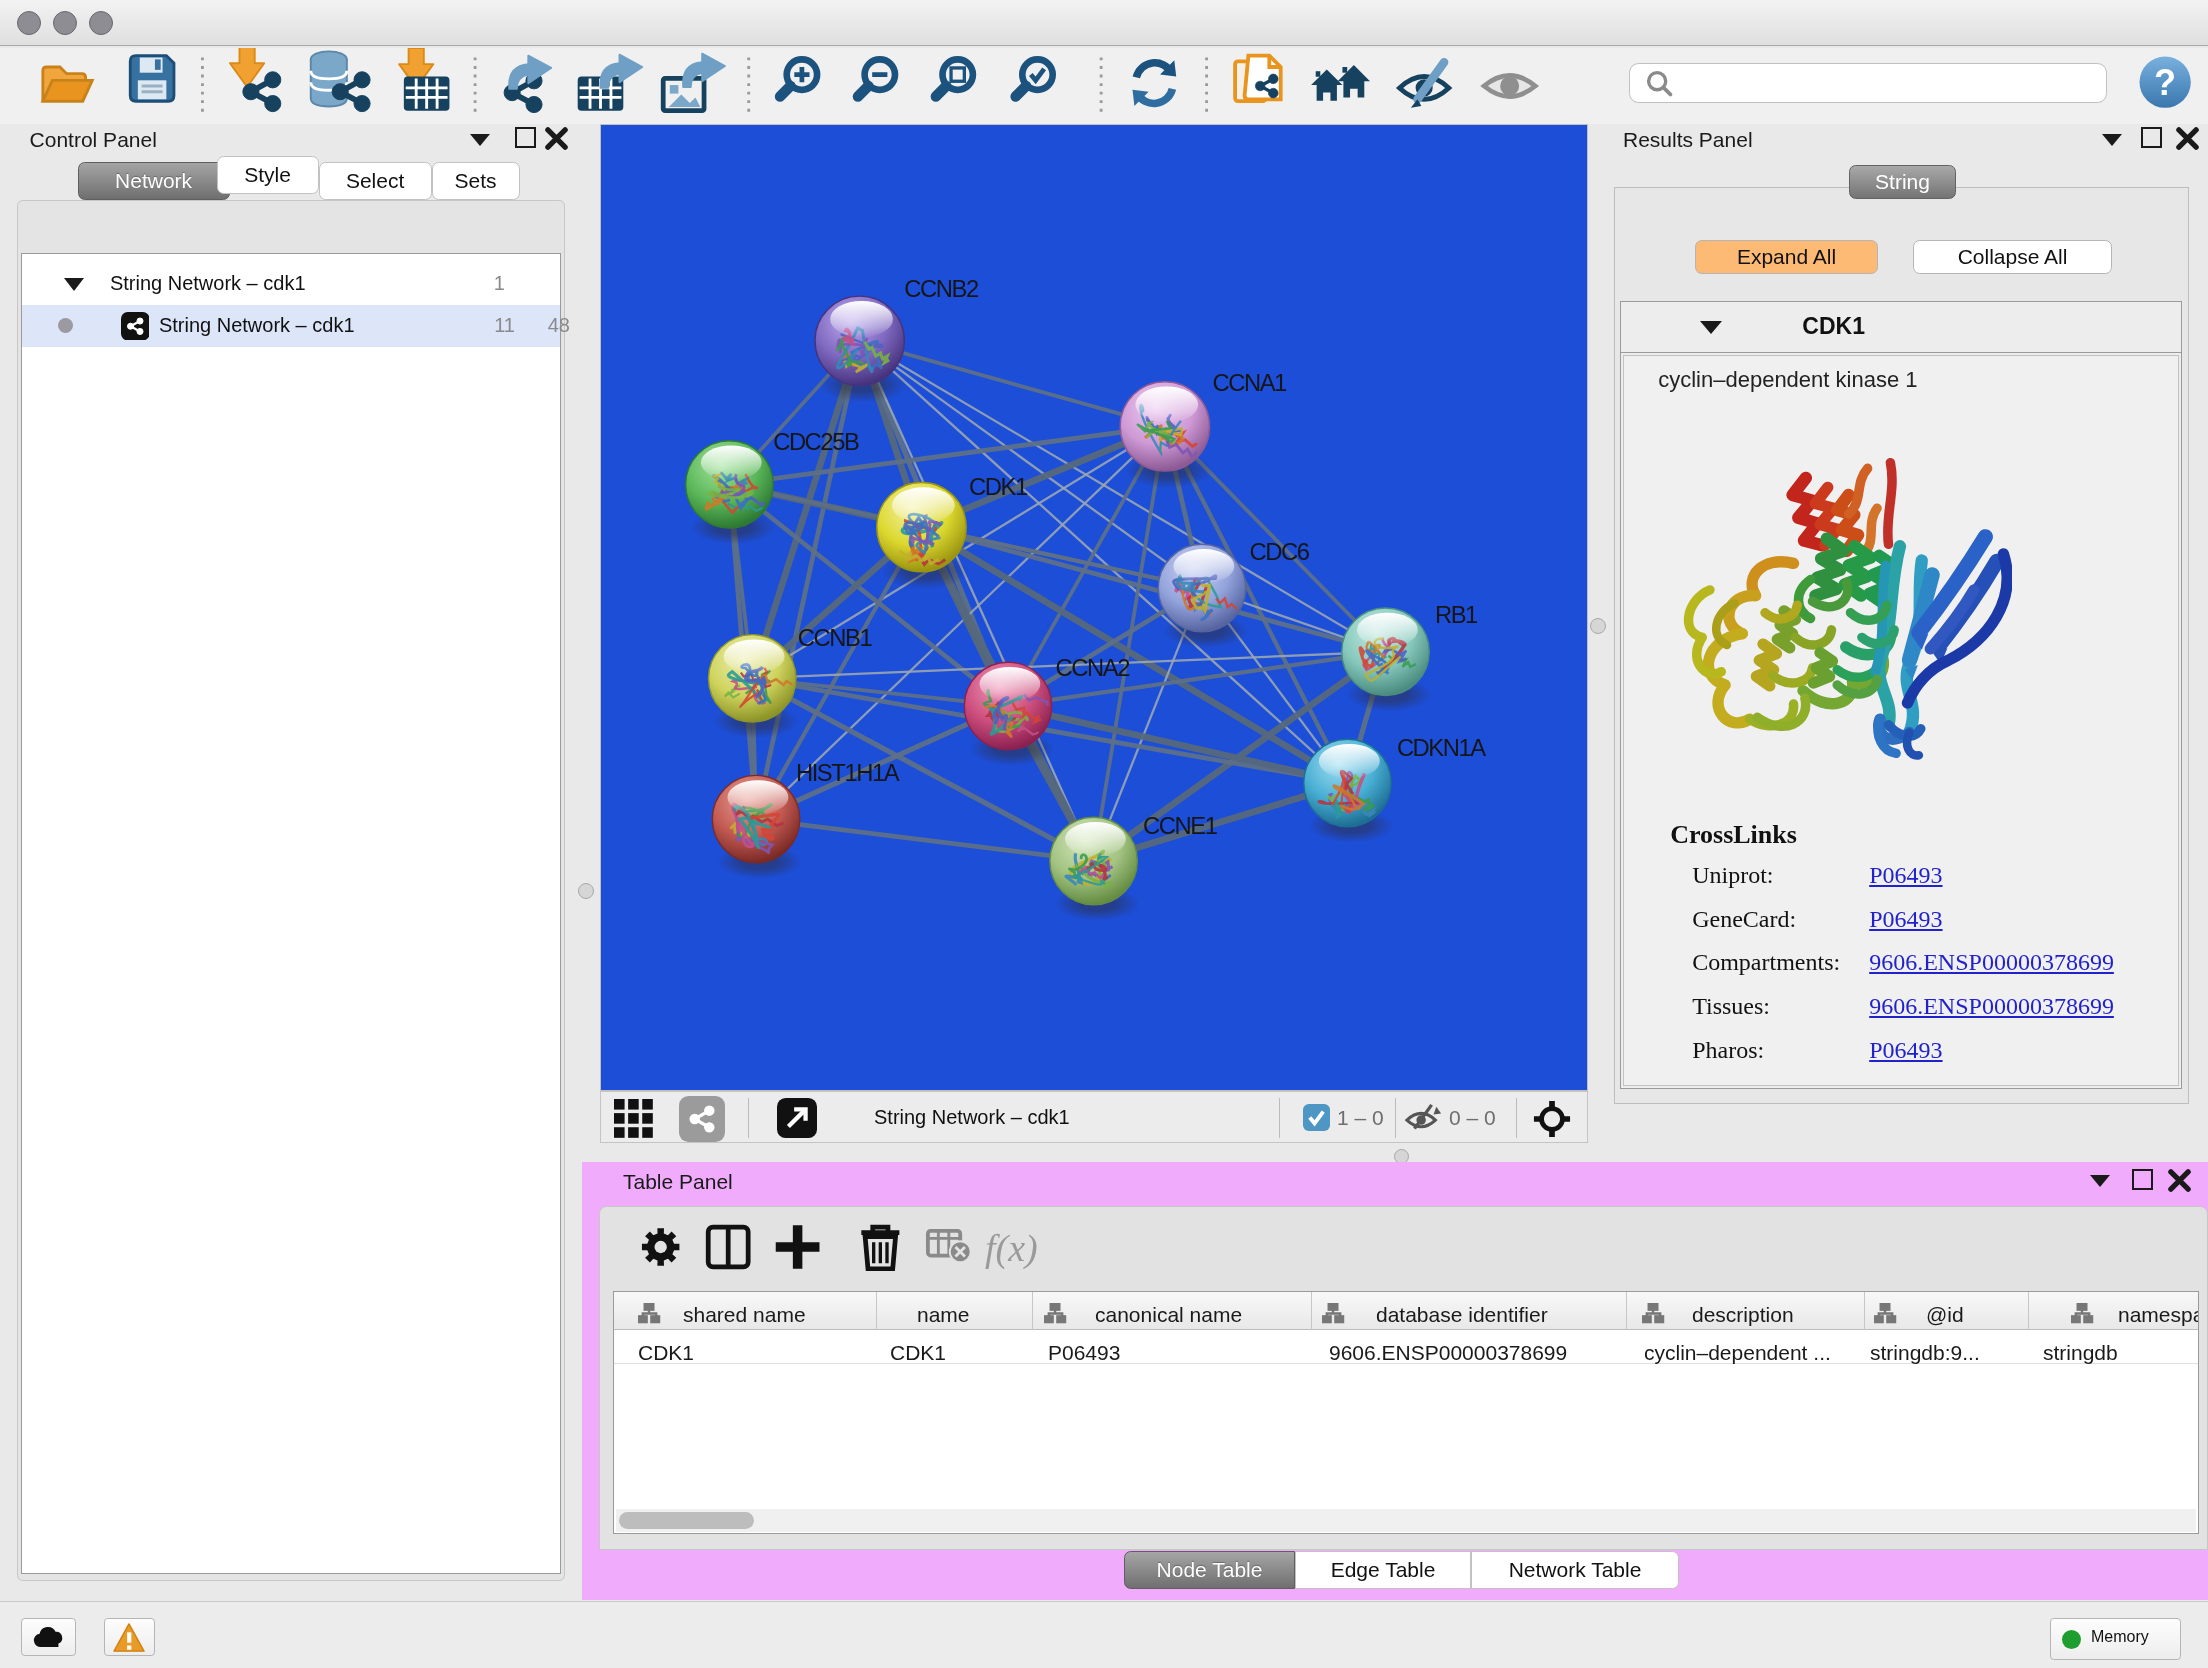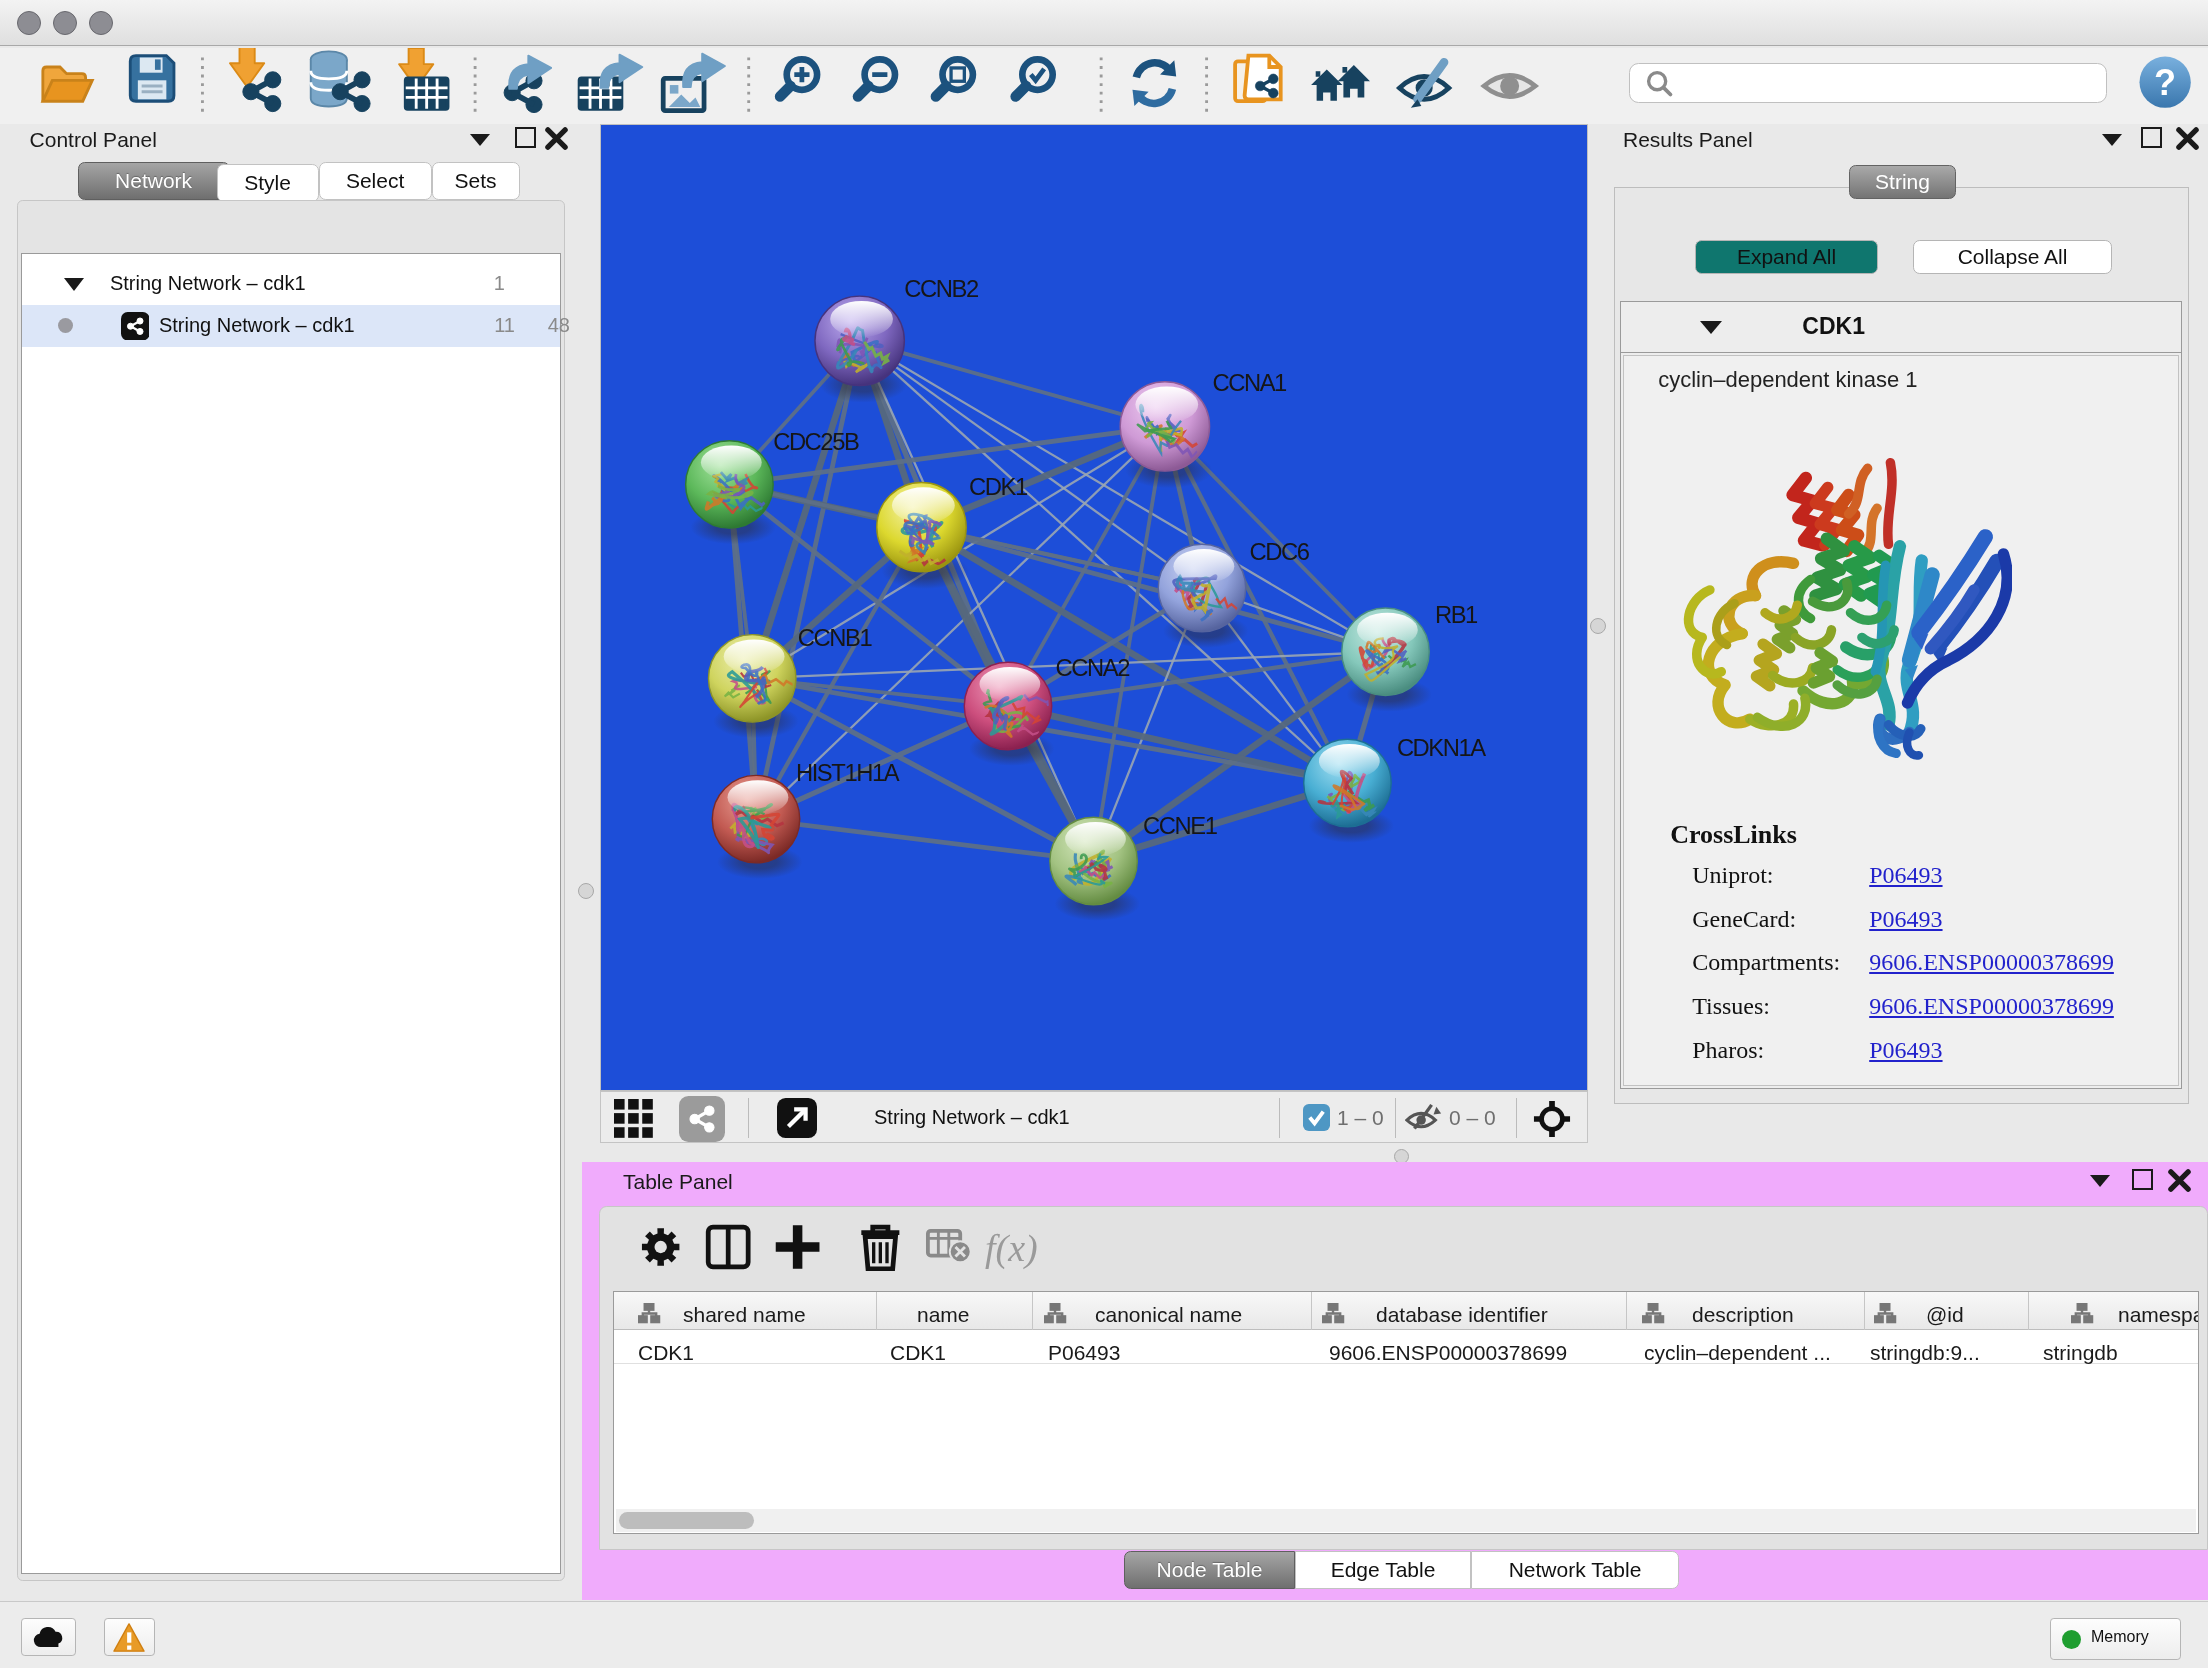--- a/index.html
+++ b/index.html
@@ -170,21 +170,21 @@
 
 <div class="abs" style="left:7.6px;top:124px;width:567px;height:1470px;background:#e9e9e9">
   <div class="abs phead" style="left:22px;top:3.8px">Control Panel</div>
   <div class="abs tri-d" style="left:462px;top:9.5px"></div>
   <div class="abs sqr" style="left:507px;top:2.9px"></div>
   <svg class="abs" style="left:537px;top:2.9px" width="23" height="23" viewBox="0 0 24 24">
         <path d="M3 3 L21 21 M21 3 L3 21" stroke="#1a1a1a" stroke-width="5.5" stroke-linecap="round"></path>
       </svg>
 
   <div class="tab active" style="left:70px;top:38px;width:152px">Network</div>
-  <div class="tab" style="left:209px;top:40px;width:102px">Style</div>
+  <div class="tab" style="left:209px;top:32px;width:102px">Style</div>
   <div class="tab" style="left:311px;top:38px;width:113px">Select</div>
   <div class="tab" style="left:424px;top:38px;width:88px">Sets</div>
 
   <div class="abs" style="left:9.5px;top:76px;width:548px;height:1381px;background:#e4e4e4;border:1px solid #c6c6c6;border-radius:5.7px"></div>
 
 
   <div class="abs" style="left:13.3px;top:129px;width:540px;height:1321px;background:#fff;border:1px solid #9a9a9a">
     <div class="abs" style="left:0;top:9.5px;width:538px;height:42px">
       <div class="abs" style="left:42px;top:14.3px;width:0;height:0;border-left:10.5px solid transparent;border-right:10.5px solid transparent;border-top:13.3px solid #1a1a1a"></div>
       <div class="abs t21" style="left:88px;top:8.6px">String Network – cdk1</div>
@@ -599,21 +599,21 @@
 
 <div class="abs" style="left:1607px;top:124px;width:601px;height:1033px;background:#e9e9e9">
   <div class="abs phead" style="left:16px;top:3.8px">Results Panel</div>
   <div class="abs tri-d" style="left:495px;top:9.5px"></div>
   <div class="abs sqr" style="left:534px;top:2.9px"></div>
   <svg class="abs" style="left:569px;top:2.9px" width="23" height="23" viewBox="0 0 24 24">
         <path d="M3 3 L21 21 M21 3 L3 21" stroke="#1a1a1a" stroke-width="5.5" stroke-linecap="round"></path>
       </svg>
   <div class="abs" style="left:6.7px;top:63px;width:575px;height:917px;background:#e7e7e7;border:1px solid #bdbdbd"></div>
   <div class="abs" style="left:242px;top:41px;width:107px;height:34px;background:linear-gradient(#a9a9a9,#747474);border:1px solid #636363;border-radius:6.7px;color:#fff;font-size:21px;text-align:center;line-height:32px">String</div>
-  <div class="abs" style="left:88px;top:116px;width:183px;height:34px;background:#0f766e;border:1px solid #b5b5b5;border-radius:6.7px;font-size:21px;color:#111;text-align:center;line-height:32px">Expand All</div>
+  <div class="abs" style="left:88px;top:116px;width:183px;height:34px;background:#fdba74;border:1px solid #b5b5b5;border-radius:6.7px;font-size:21px;color:#111;text-align:center;line-height:32px">Expand All</div>
   <div class="abs" style="left:306px;top:116px;width:199px;height:34px;background:#fff;border:1px solid #b5b5b5;border-radius:6.7px;font-size:21px;color:#111;text-align:center;line-height:32px">Collapse All</div>
 
   <div class="abs" style="left:13.3px;top:177px;width:562px;height:788px;background:#ededed;border:1px solid #9a9a9a">
     <div class="abs" style="left:0;top:0;width:560px;height:51px;border-bottom:1px solid #9a9a9a">
       <div class="abs" style="left:79px;top:19px;width:0;height:0;border-left:11.4px solid transparent;border-right:11.4px solid transparent;border-top:13.3px solid #1a1a1a"></div>
       <div class="abs" style="left:181px;top:11.4px;font-size:23px;font-weight:bold;color:#111">CDK1</div>
     </div>
     <div class="abs" style="left:1.9px;top:53px;width:556px;height:731px;background:#f0f0f0;border:1px solid #c2c2c2">
       <div class="abs" style="left:34px;top:11.4px;font-size:22px;color:#222">cyclin–dependent kinase 1</div>
 

